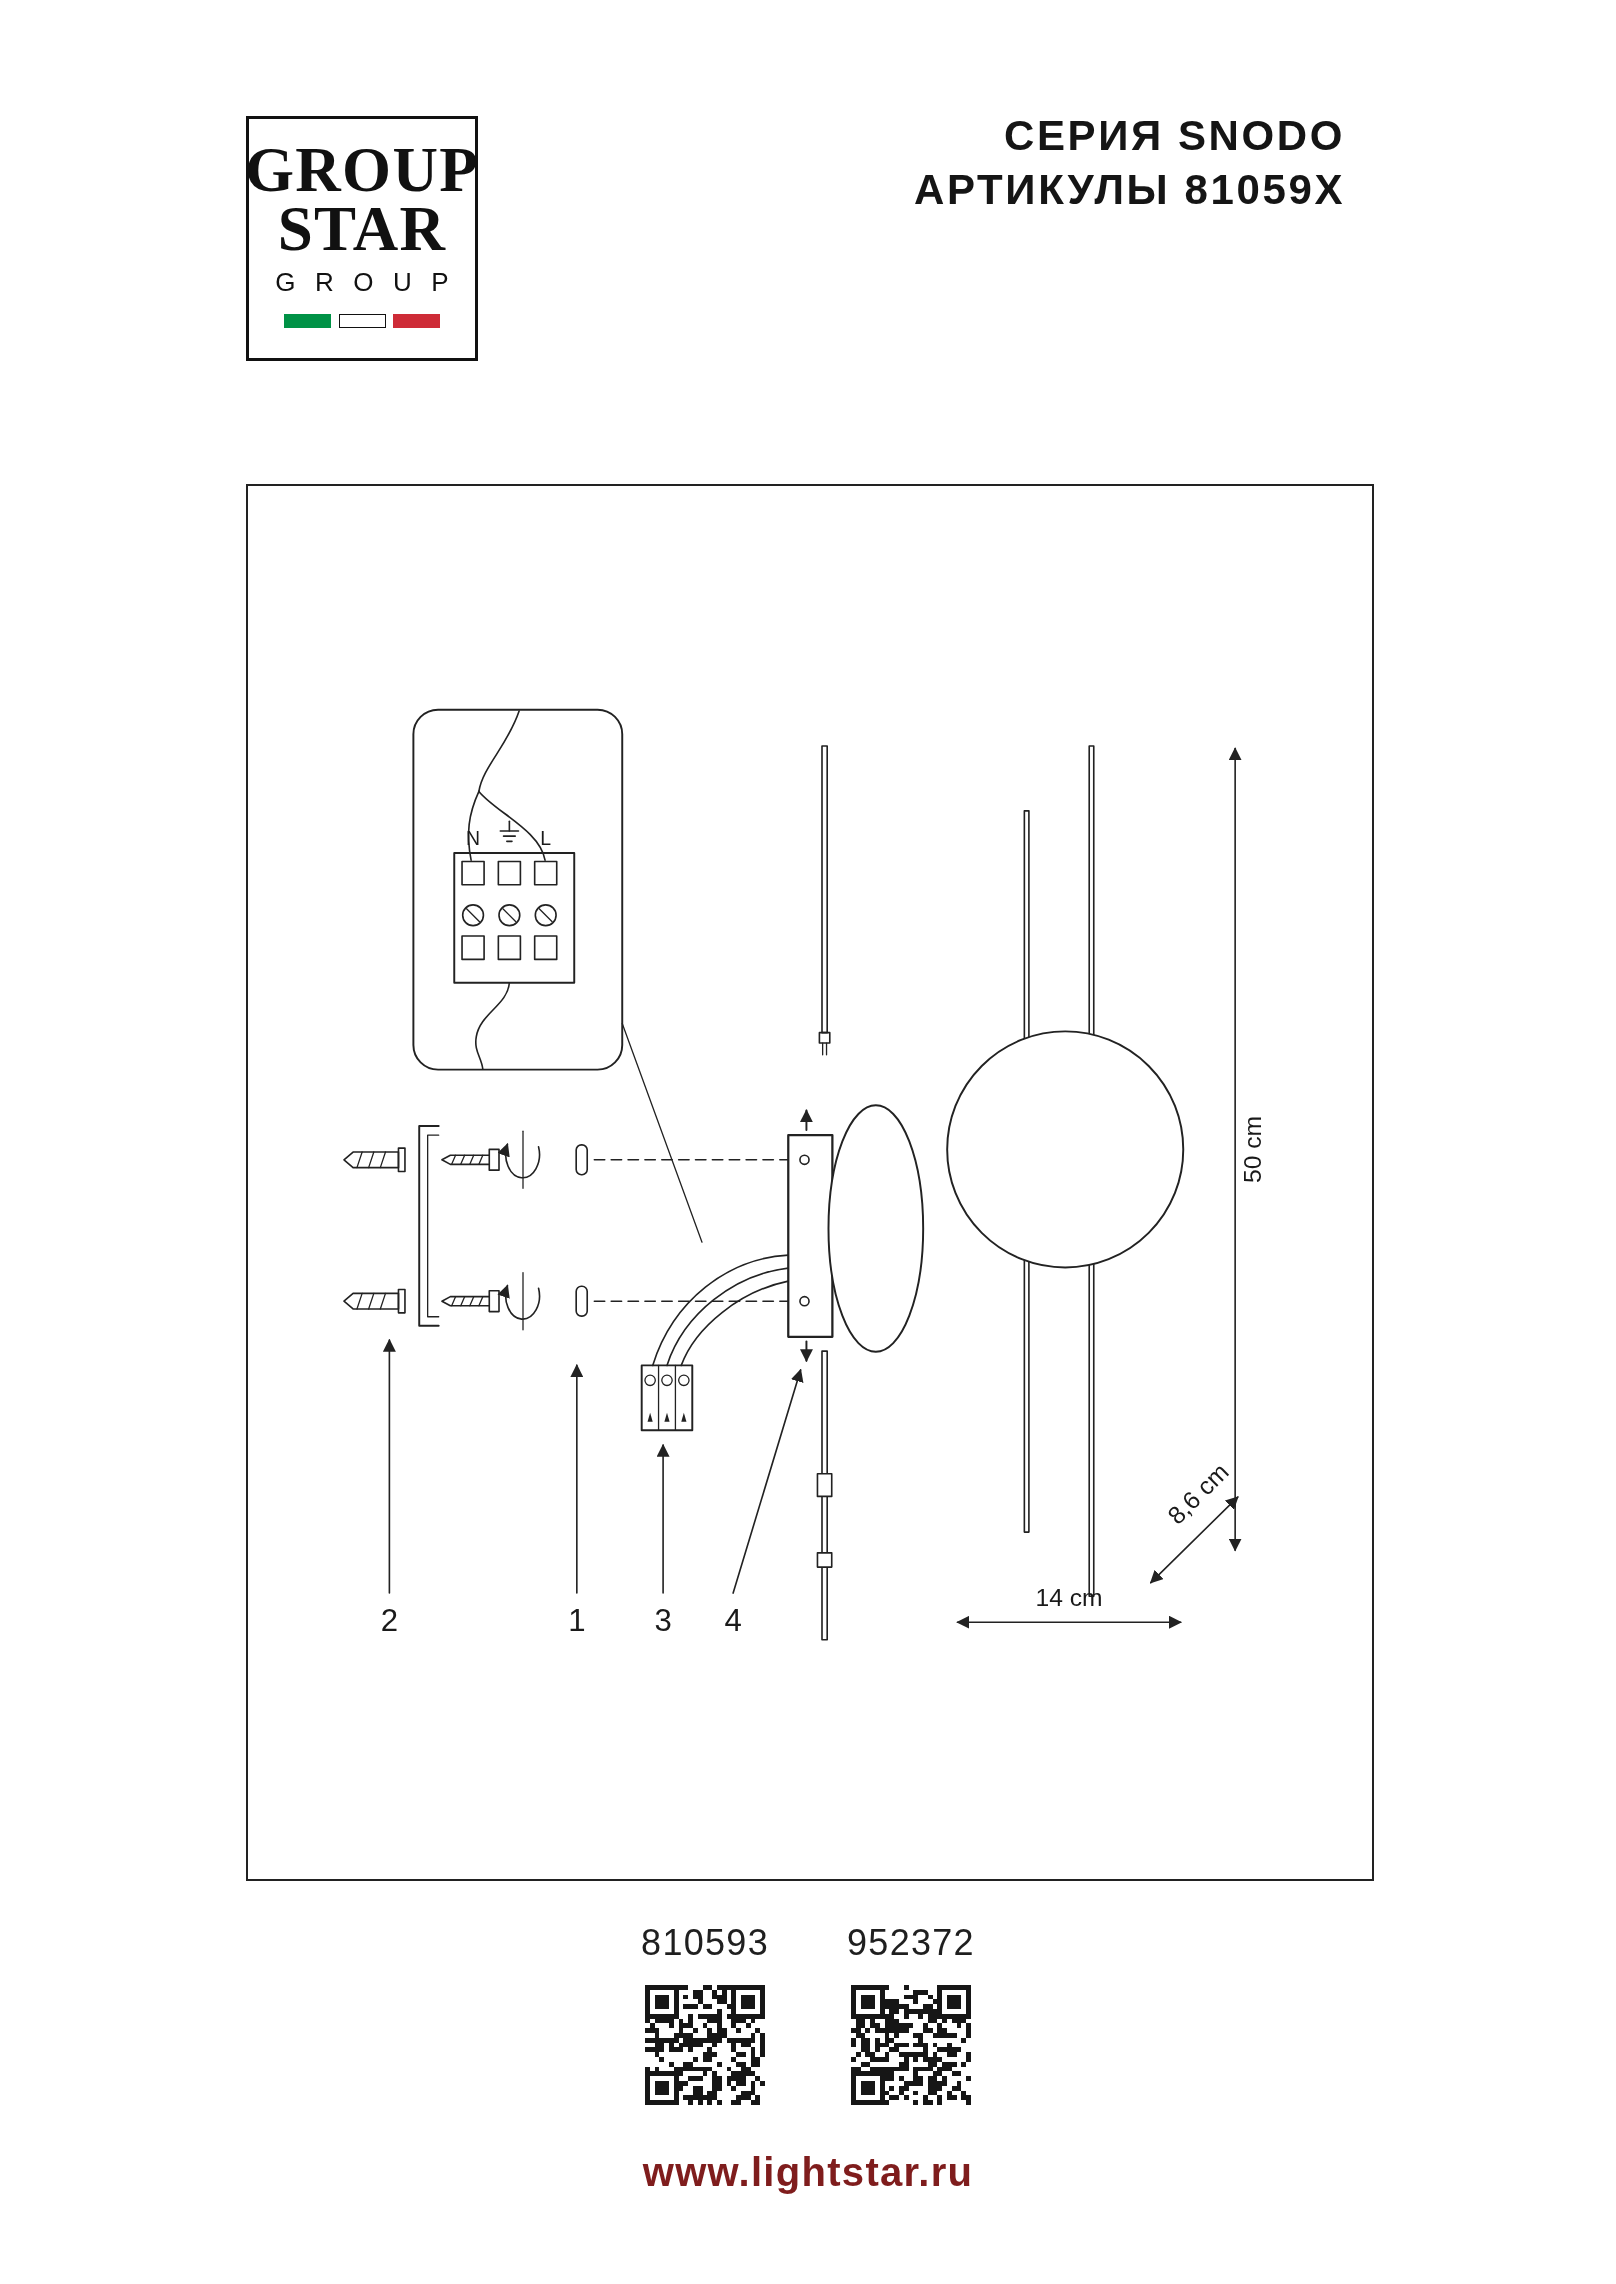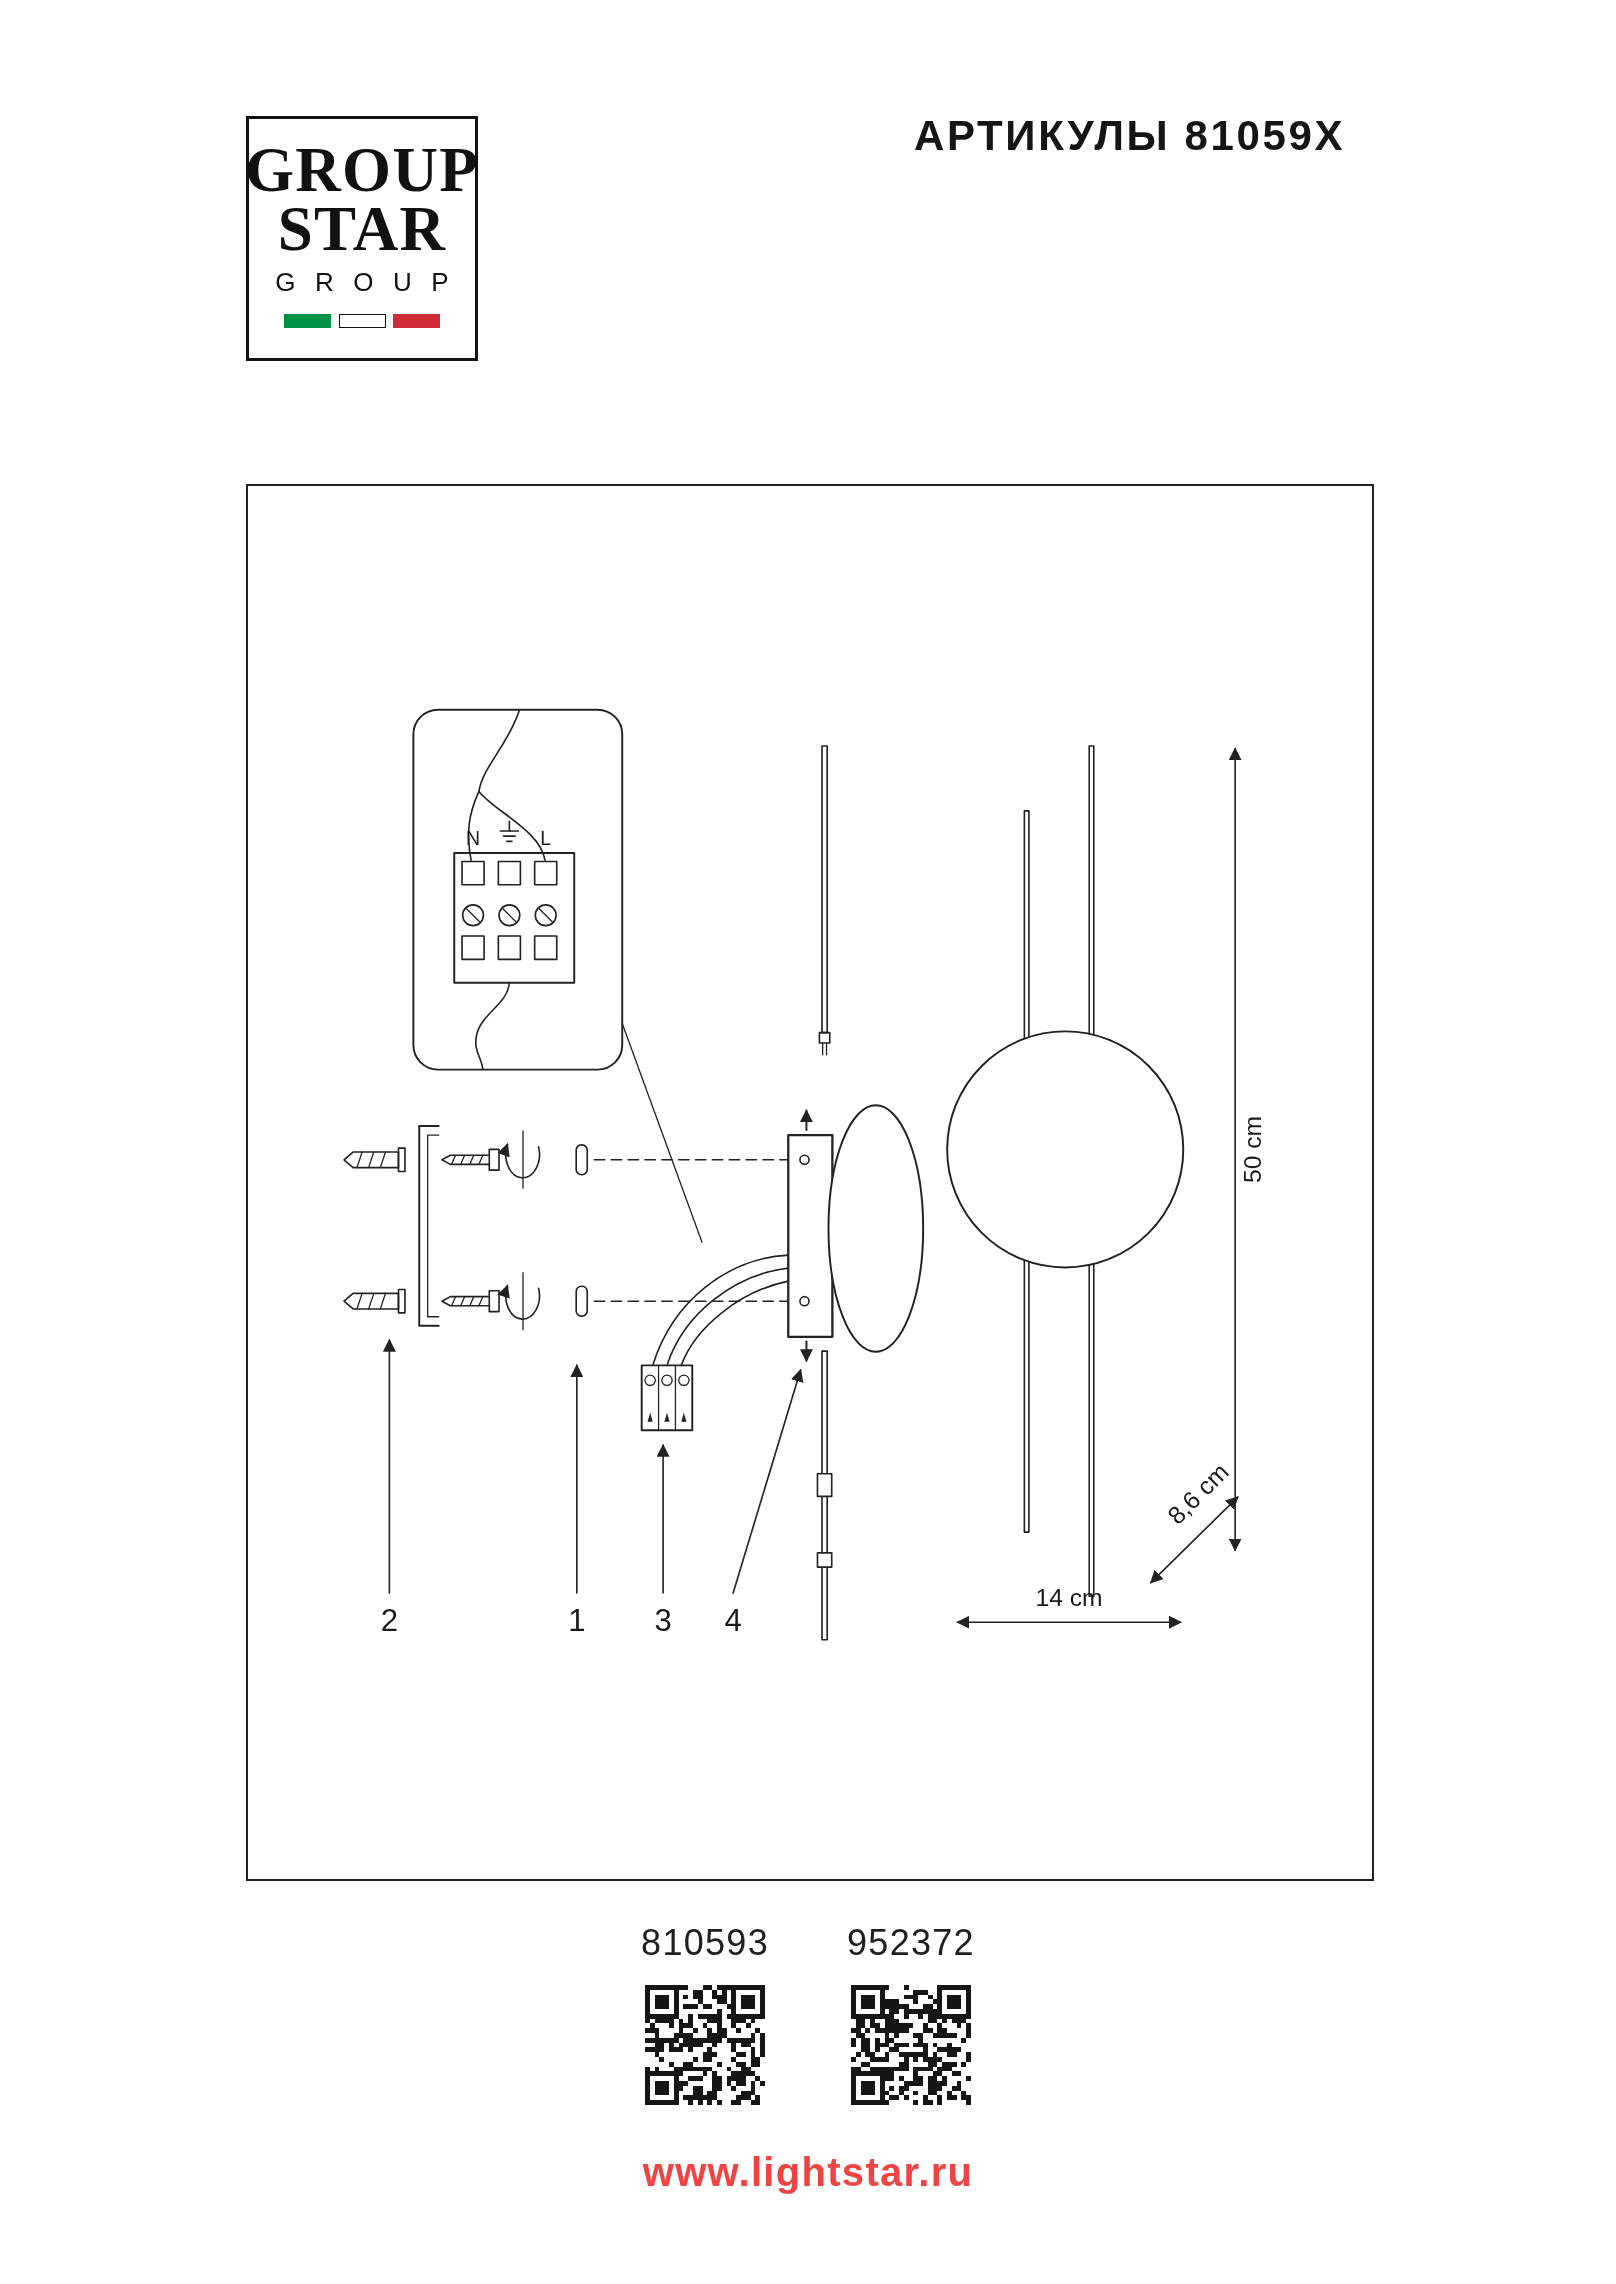--- a/index.html
+++ b/index.html
@@ -54,38 +54,39 @@
   .product-code { font-size:36px; letter-spacing:1.3px; color:#1f1f1f; }
   .qr {
     width:120px; height:120px; background:#fff;
     display:grid; grid-template-columns:repeat(25,1fr); grid-template-rows:repeat(25,1fr);
   }
   .qr i { background:#161616; display:block; }
 
   
   .footer {
     position:absolute; top:2150px; left:0; width:100%;
-    text-align:center; font-size:40px; font-weight:bold; letter-spacing:1.3px; color:#ef4444;
+    text-align:center; font-size:40px; font-weight:bold; letter-spacing:1.3px; color:#7f1d1d;
   }
 </style>
 </head>
 <body>
 
 <div class="logo-box">
   <div class="logo-line">GROUP</div>
   <div class="logo-line">STAR</div>
   <div class="logo-group">GROUP</div>
   <div class="flag">
     <span class="f-green" style="background: rgb(0, 146, 70);"></span>
     <span class="f-white" style="background: rgb(255, 255, 255);"></span>
     <span class="f-red" style="background: rgb(206, 43, 55);"></span>
   </div>
 </div>
 
 <div class="header">
+  <div class="h-series">СЕРИЯ SNODO</div>
   <div class="h-series">АРТИКУЛЫ 81059X</div>
   <div class="h-instruction">
   </div>
 </div>
 
 <div class="diagram-box">
 <svg viewBox="0 0 1733 2146">
   <defs>
     <marker id="ah" viewBox="0 0 10 10" refX="9" refY="5" markerWidth="20" markerHeight="20" markerUnits="userSpaceOnUse" orient="auto-start-reverse">
       <path d="M0,0 L10,5 L0,10 Z" fill="#222"></path>

